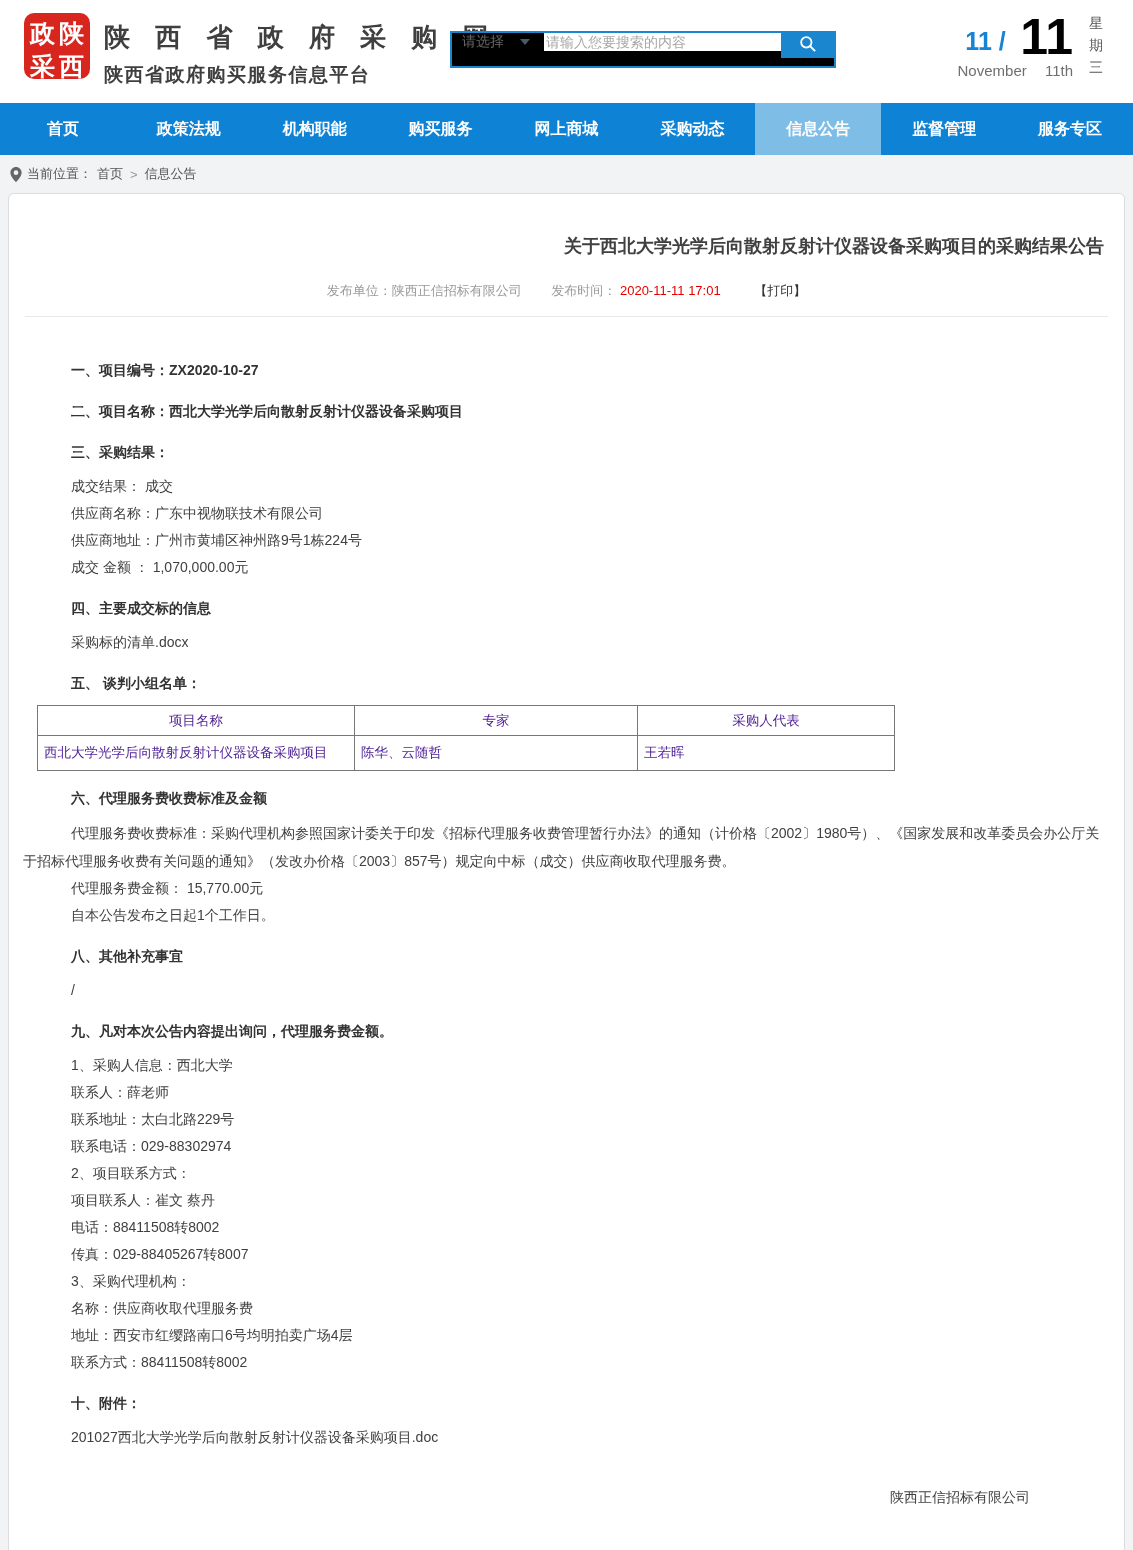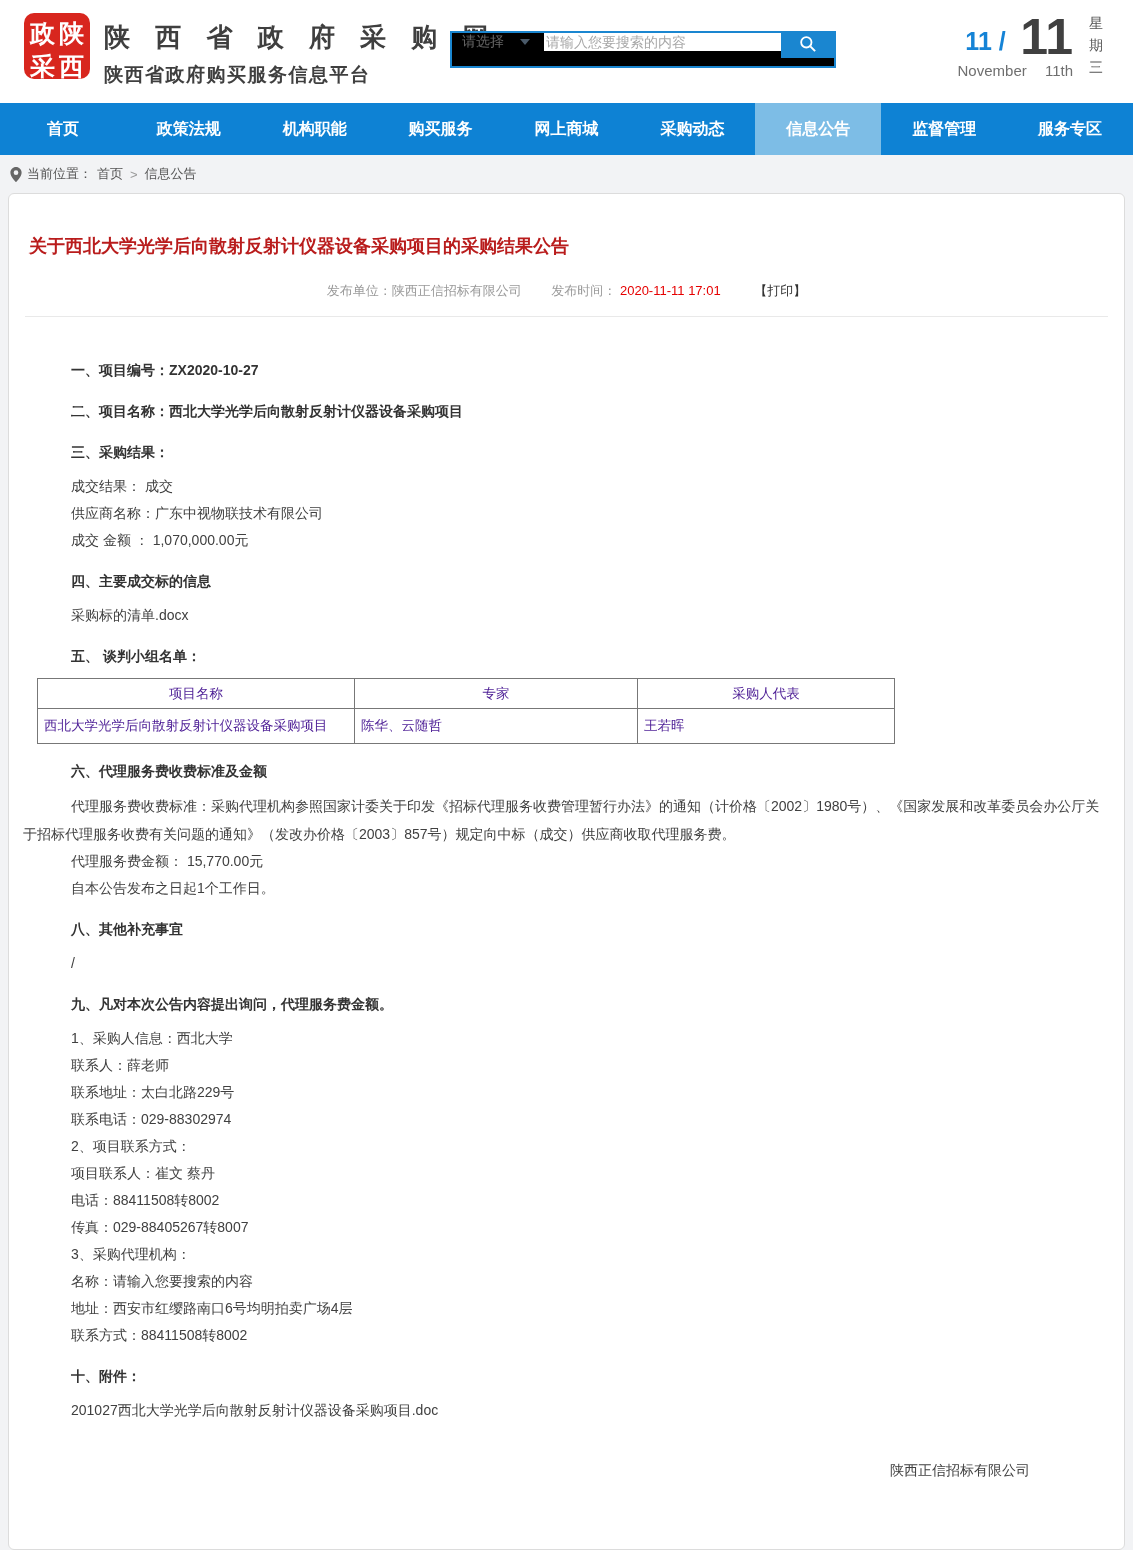--- a/index.html
+++ b/index.html
@@ -48,21 +48,21 @@
   }
   .search-input::placeholder { color:#a8a8a8; }
   .search-btn {
     width:53px; background:#1a86d0; border:none; cursor:pointer;
     display:flex; align-items:center; justify-content:center;
   }
 
   .date-wrap { position:absolute; left:905px; top:8px; width:168px; text-align:right; }
   .date-nums { white-space:nowrap; }
   .date-month-num { font-size:25px; font-weight:bold; color:#1583d6; vertical-align:4px; }
-  .date-day-num { font-size:50px; font-weight:bold; color:#404040; margin-left:10px; }
+  .date-day-num { font-size:50px; font-weight:bold; color:#000000; margin-left:10px; }
   .date-words { font-size:15px; color:#6f6f6f; margin-top:-4px; white-space:nowrap; }
   .date-words .ord { margin-left:14px; }
   .weekday {
     position:absolute; left:1088px; top:12px; width:16px;
     font-size:14px; color:#555; line-height:22px; word-break:break-all; text-align:center;
   }
 
   
   .nav { height:52px; background:#0e82d4; display:flex; }
   .nav-item {
@@ -79,21 +79,21 @@
   }
   .breadcrumb .crumb-link { cursor:pointer; }
   .breadcrumb .sep { color:#999; margin:0 2px; }
 
   .panel {
     margin:0 8px; background:#fff;
     border:1px solid #dcdcdc; border-radius:6px;
     padding:40px 0 64px;
   }
   .article-title {
-    text-align:left; font-size:18px; font-weight:bold; color:#b91c1c; margin:0 20px;
+    text-align:right; font-size:18px; font-weight:bold; color:#404040; margin:0 20px;
   }
   .article-meta {
     text-align:center; margin:24px 16px 0; padding-bottom:16px;
     border-bottom:1px solid #e9e9e9;
     font-size:13px; color:#9a9a9a;
   }
   .article-meta .gap { margin-left:26px; }
   .article-meta .time-value { color:#e60000; }
   .article-meta .print { color:#333; margin-left:30px; cursor:pointer; }
 
@@ -195,20 +195,21 @@
       <span class="time-value">2020-11-11 17:01</span>
       <span class="print">【打印】</span>
     </div>
 
     <div class="article-body">
       <p class="heading">一、项目编号：ZX2020-10-27</p>
       <p class="heading">二、项目名称：西北大学光学后向散射反射计仪器设备采购项目</p>
       <p class="heading">三、采购结果：</p>
       <p class="line">成交结果： 成交</p>
       <p class="line">供应商名称：广东中视物联技术有限公司</p>
+      <p class="line">供应商地址：广州市黄埔区神州路9号1栋224号</p>
       <p class="line">成交 金额 ： 1,070,000.00元</p>
       <p class="heading">四、主要成交标的信息</p>
       <p class="line">采购标的清单.docx</p>
       <p class="heading">五、 谈判小组名单：</p>
 
       <table class="group-table">
         <thead>
           <tr>
             <th class="col1">项目名称</th>
             <th class="col2">专家</th>
@@ -233,21 +234,21 @@
       <p class="heading">九、凡对本次公告内容提出询问，代理服务费金额。</p>
       <p class="line">1、采购人信息：西北大学</p>
       <p class="line">联系人：薛老师</p>
       <p class="line">联系地址：太白北路229号</p>
       <p class="line">联系电话：029-88302974</p>
       <p class="line">2、项目联系方式：</p>
       <p class="line">项目联系人：崔文 蔡丹</p>
       <p class="line">电话：88411508转8002</p>
       <p class="line">传真：029-88405267转8007</p>
       <p class="line">3、采购代理机构：</p>
-      <p class="line">名称：请输入您要搜索的内容</p>
+      <p class="line">名称：供应商收取代理服务费</p>
       <p class="line">地址：西安市红缨路南口6号均明拍卖广场4层</p>
       <p class="line">联系方式：88411508转8002</p>
       <p class="heading">十、附件：</p>
       <p class="line">201027西北大学光学后向散射反射计仪器设备采购项目.doc</p>
 
       <div class="signature">
         <div class="sig-inner">
           <p>陕西正信招标有限公司</p>
           
         </div>

